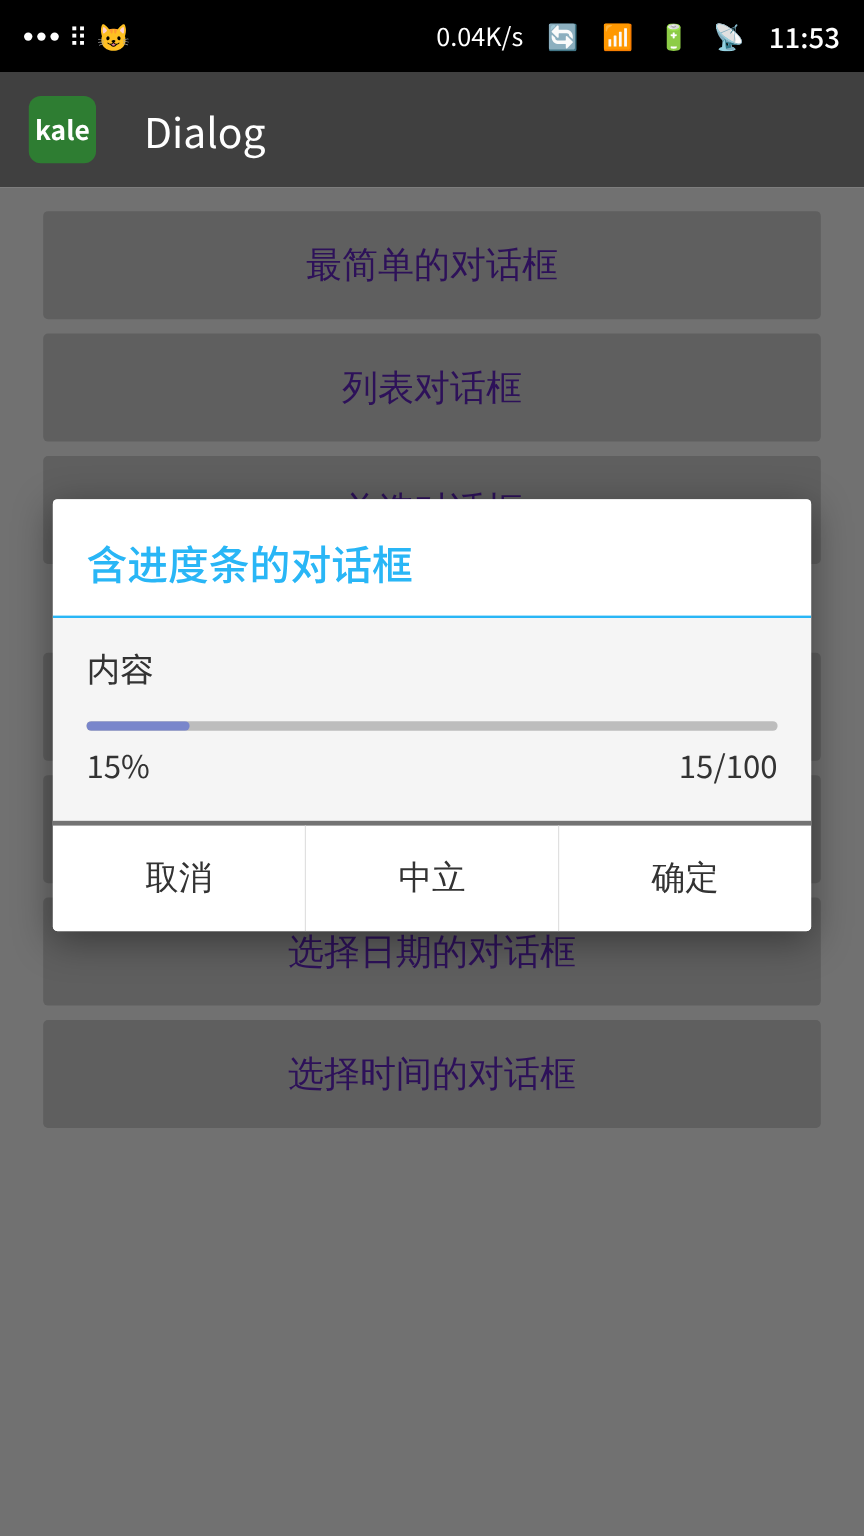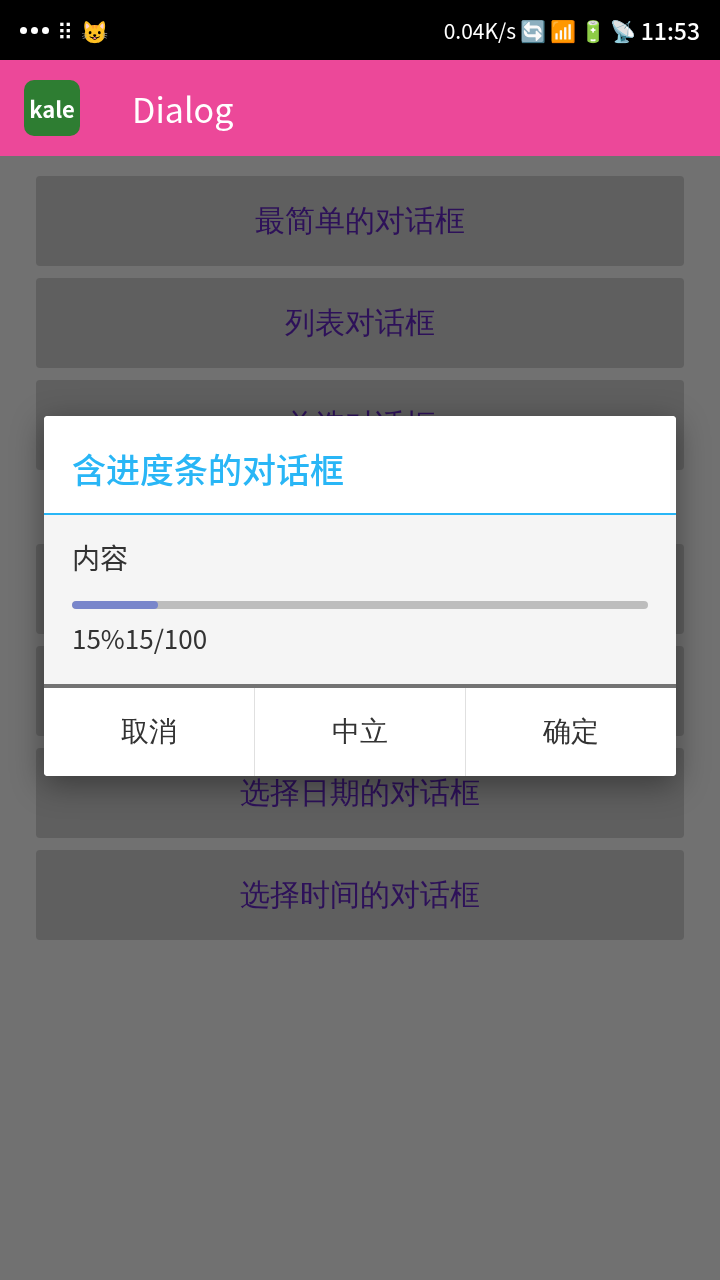--- a/index.html
+++ b/index.html
@@ -34,34 +34,34 @@
     }
     .status-dots {
       display: flex; gap: 4px;
     }
     .status-dot {
       width: 7px; height: 7px; border-radius: 50%; background: #fff;
     }
     .status-right {
       display: flex;
       align-items: center;
-      gap: 4px;
+      gap: 20px;
       font-size: 21px;
     }
     .status-time { font-size: 23px; font-weight: 500; }
 
     
     .app-bar {
       width: 720px;
       height: 96px;
-      background: #ec4899;
+      background: #404040;
       display: flex;
       align-items: center;
       padding: 0 24px;
-      gap: 20px;
+      gap: 8px;
     }
     .app-icon {
       width: 56px; height: 56px;
       background: #2e7d32;
       border-radius: 10px;
       display: flex; align-items: center; justify-content: center;
       color: #fff;
       font-size: 22px;
       font-weight: bold;
     }
@@ -156,21 +156,21 @@
       overflow: hidden;
       margin-bottom: 10px;
     }
     .progress-fill {
       height: 100%;
       background: #7986cb;
       border-radius: 4px;
     }
     .progress-labels {
       display: flex;
-      justify-content: flex-start;
+      justify-content: space-between;
       align-items: center;
     }
     .progress-percent {
       font-size: 26px;
       color: #333;
     }
     .progress-count {
       font-size: 26px;
       color: #333;
     }

